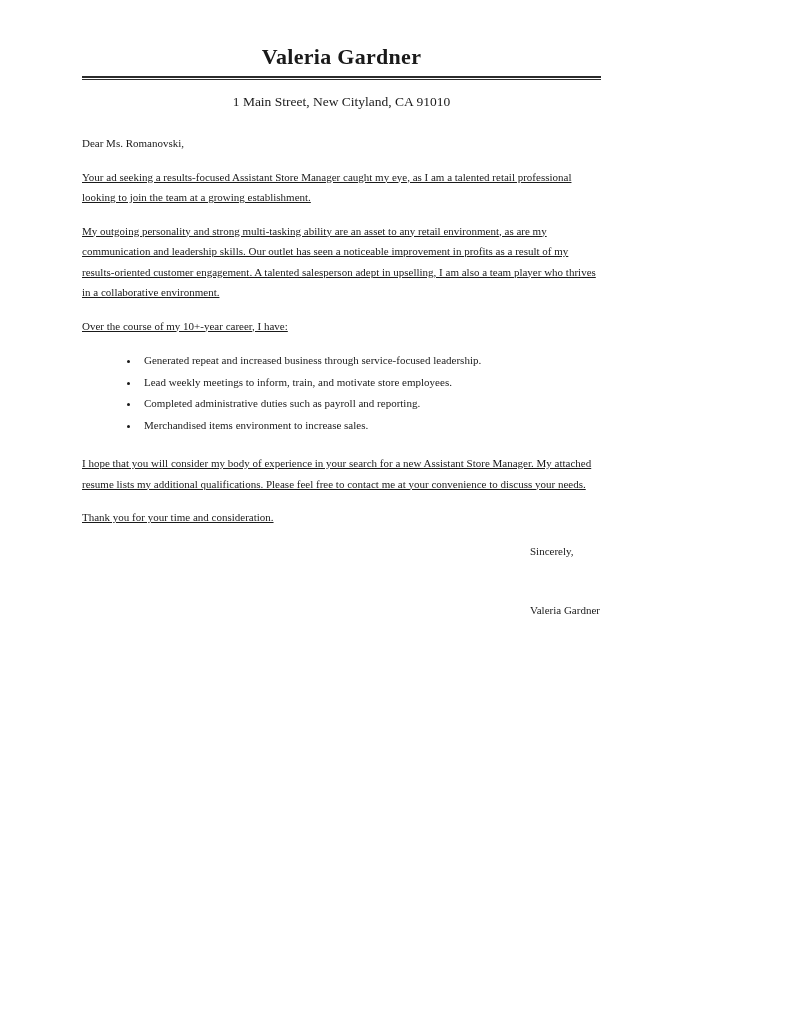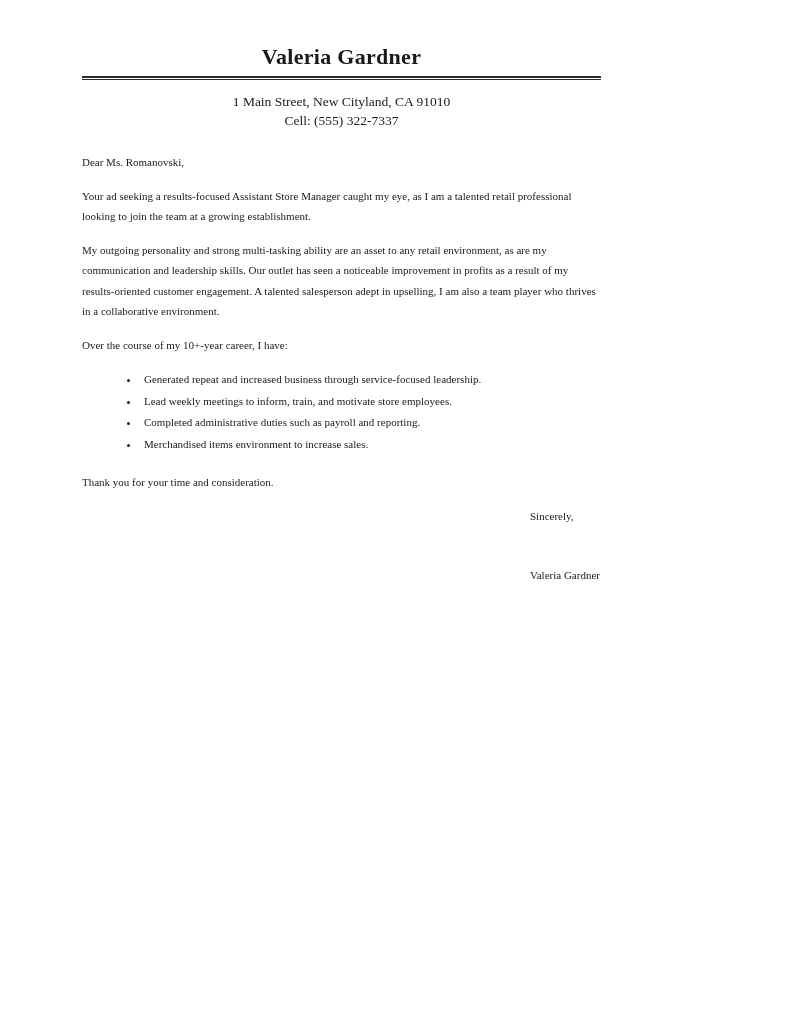--- a/index.html
+++ b/index.html
@@ -31,21 +31,21 @@
   .contact-line {
     font-size: 13.5px;
     line-height: 19px;
   }
   .letter-body {
     margin-top: 22px;
     font-size: 11px;
     line-height: 20.5px;
   }
   .salutation { margin-bottom: 13px; }
-  .para { margin-bottom: 13px; }
+  .para { margin-bottom: 13px; text-decoration: underline; }
   .para.tight { margin-bottom: 12px; }
   .bullet-list {
     margin: 14px 0 18px 0;
     padding-left: 58px;
     list-style-type: disc;
   }
   .bullet-list li {
     margin-bottom: 1px;
     padding-left: 4px;
   }
@@ -57,40 +57,40 @@
 </style>
 </head>
 <body>
 
 <div class="page">
 
   <div class="letter-header">
     <div class="letter-name">Valeria Gardner</div>
     <div class="header-rule"></div>
     <div class="contact-line">1 Main Street, New Cityland, CA 91010</div>
-    <div class="contact-line">Cell: (555) 322-7337</div>
   </div>
 
   <div class="letter-body">
 
     <p class="salutation">Dear Ms. Romanovski,</p>
 
     <p class="para">Your ad seeking a results-focused Assistant Store Manager caught my eye, as I am a talented retail professional looking to join the team at a growing establishment.</p>
 
     <p class="para">My outgoing personality and strong multi-tasking ability are an asset to any retail environment, as are my communication and leadership skills. Our outlet has seen a noticeable improvement in profits as a result of my results-oriented customer engagement. A talented salesperson adept in upselling, I am also a team player who thrives in a collaborative environment.</p>
 
     <p class="para tight">Over the course of my 10+-year career, I have:</p>
 
     <ul class="bullet-list">
       <li>Generated repeat and increased business through service-focused leadership.</li>
       <li>Lead weekly meetings to inform, train, and motivate store employees.</li>
       <li>Completed administrative duties such as payroll and reporting.</li>
       <li>Merchandised items environment to increase sales.</li>
     </ul>
 
+    <p class="para">I hope that you will consider my body of experience in your search for a new Assistant Store Manager. My attached resume lists my additional qualifications. Please feel free to contact me at your convenience to discuss your needs.</p>
 
     <p class="para">Thank you for your time and consideration.</p>
 
     <div class="closing-block">
       <p class="signoff">Sincerely,</p>
       <p class="signature">Valeria Gardner</p>
     </div>
 
   </div>
 </div>

